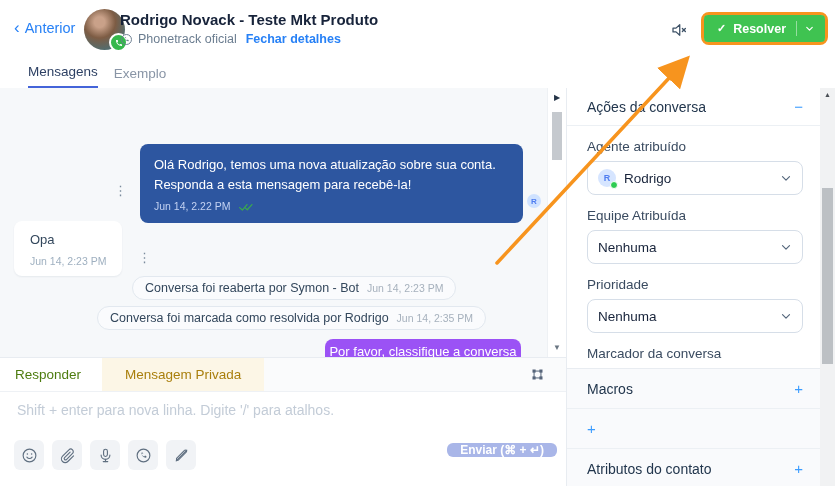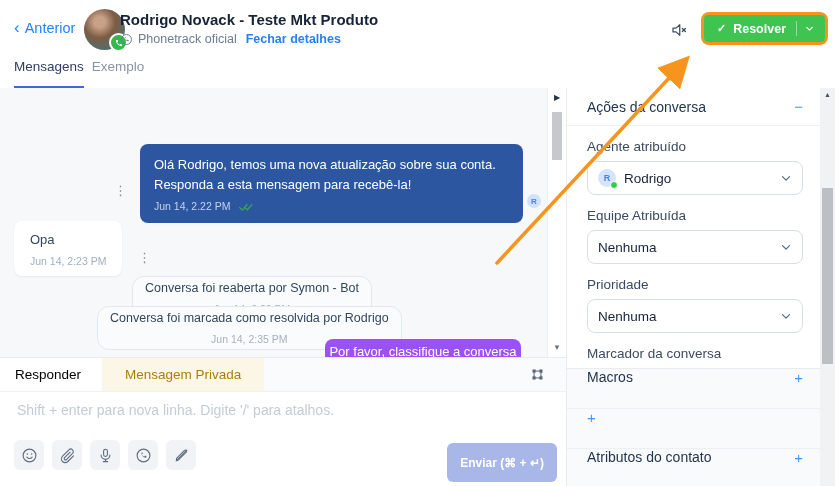--- a/index.html
+++ b/index.html
@@ -25,69 +25,69 @@
   .hdr-icon.share{left:705px;}
   .resolve-wrap{position:absolute;right:7px;top:12px;border:3px solid #f7941e;border-radius:8px;z-index:10;}
   .resolve-btn{display:flex;align-items:center;gap:7px;height:27px;padding:0 10px 0 13px;
                background:#3fc351;border:none;border-radius:4px;color:#fff;cursor:pointer;
                font-family:"Liberation Sans",sans-serif;}
   .resolve-btn .check{font-size:11px;font-weight:700;}
   .resolve-btn .lbl{font-size:12.5px;font-weight:600;}
   .resolve-btn .vdiv{width:1px;height:15px;background:rgba(255,255,255,.45);margin-left:3px;}
 
   
-  .tabs{position:absolute;left:0;top:59px;height:29px;display:flex;gap:8px;padding-left:14px;}
+  .tabs{position:absolute;left:0;top:59px;height:29px;display:flex;gap:16px;padding-left:28px;align-items:flex-end;}
   .tab{font-size:13.5px;color:#8995a6;padding-bottom:7px;cursor:pointer;}
   .tab.active{color:#2e4164;font-weight:500;border-bottom:2px solid #4464d9;}
 
   
   .chat{position:absolute;left:0;top:88px;width:566px;height:269px;background:#f6f8fa;overflow:hidden;}
   .msg-agent{position:absolute;left:140px;top:56px;width:355px;background:#2d56a0;color:#fff;
              border-radius:8px;padding:11px 14px 8px;font-size:13px;line-height:1.5;}
   .msg-meta{margin-top:5px;display:flex;align-items:center;gap:9px;font-size:10.5px;color:#c3d2f2;}
   .kebab{position:absolute;color:#7b8b9d;font-size:13px;letter-spacing:0;cursor:pointer;}
   .kebab.k1{left:114px;top:95px;}
   .kebab.k2{left:138px;top:162px;}
   .mini-avatar{position:absolute;left:527px;top:106px;width:14px;height:14px;border-radius:50%;
                background:#cfe2ff;color:#4f7df0;font-size:8px;font-weight:700;
                display:flex;align-items:center;justify-content:center;}
   .msg-contact{position:absolute;left:14px;top:133px;background:#fff;border-radius:8px;
                padding:11px 16px 9px;box-shadow:0 1px 2px rgba(20,40,70,.07);min-width:66px;}
   .msg-contact .txt{font-size:13px;color:#33475c;}
   .msg-contact .time{margin-top:8px;font-size:10.5px;color:#9fb0c0;white-space:nowrap;}
   .sys-pill{position:absolute;display:flex;align-items:center;gap:8px;background:#fafbfd;
             border:1px solid #e2e8ef;border-radius:12px;padding:4px 12px;white-space:nowrap;
-            font-size:12.5px;color:#33475c;flex-direction:column;}
+            font-size:12.5px;color:#33475c;}
   .sys-pill .sys-time{font-size:10.5px;color:#a6b1bd;}
   .sys1{left:132px;top:188px;}
   .sys2{left:97px;top:218px;}
   .msg-bot{position:absolute;left:325px;top:251px;width:196px;height:18px;background:#9b52f5;color:#fff;
            border-radius:8px 8px 0 0;font-size:13px;text-align:center;padding-top:5px;overflow:hidden;}
   .chat-scroll{position:absolute;right:0;top:0;width:18px;height:100%;background:#fff;
                border-left:1px solid #eef1f4;}
   .panel-toggle{position:absolute;top:5px;left:6px;font-size:8px;color:#243447;cursor:pointer;}
   .cs-thumb{position:absolute;top:24px;left:4px;width:10px;height:48px;background:#c5c9ce;cursor:pointer;}
   .cs-down{position:absolute;bottom:5px;left:5px;font-size:8px;color:#6a7682;cursor:pointer;}
 
   
   .composer{position:absolute;left:0;top:357px;width:566px;height:129px;background:#fff;
             border-top:1px solid #e8ecf1;}
   .c-tabs{position:relative;height:33px;display:flex;background:#fafbfc;border-bottom:1px solid #eef1f5;}
   .c-tab{display:flex;align-items:center;font-size:13.5px;cursor:pointer;}
-  .c-tab.reply{background:#fff;color:#000000;font-weight:500;padding:0 21px 0 15px;}
+  .c-tab.reply{background:#fff;color:#4d7c0f;font-weight:500;padding:0 21px 0 15px;}
   .c-tab.private{background:#fcf6e6;color:#a97f0c;font-weight:500;padding:0 23px;}
   .c-expand{position:absolute;right:21px;top:9px;width:15px;height:15px;cursor:pointer;}
   .reply-input{position:absolute;left:15px;top:42px;width:520px;height:32px;border:none;outline:none;
                resize:none;background:transparent;font-family:"Liberation Sans",sans-serif;
                font-size:14px;color:#33475c;}
   .reply-input::placeholder{color:#c3ccd7;}
   .c-actions{position:absolute;left:14px;top:82px;display:flex;gap:8px;}
   .c-btn{width:30px;height:30px;border-radius:6px;background:#f1f3f6;border:none;cursor:pointer;
          display:flex;align-items:center;justify-content:center;}
-  .send-btn{position:absolute;right:9px;top:85px;height:39px;padding:0 13px;border:none;cursor:pointer;
+  .send-btn{position:absolute;right:9px;top:85px;height:14px;padding:0 13px;border:none;cursor:pointer;
             background:#a9b6e8;color:#fff;border-radius:6px;font-size:12px;font-weight:600;
             font-family:"Liberation Sans",sans-serif;}
 
   
   .sidebar{position:absolute;left:566px;top:88px;width:254px;height:398px;background:#fff;
            border-left:1px solid #e8ecf1;}
   .sb-head{height:37px;display:flex;align-items:center;justify-content:space-between;
            padding:0 18px 0 20px;border-bottom:1px solid #ecf0f4;}
   .sb-head .t{font-size:14px;color:#22364d;}
   .sb-minus{color:#3b9cff;font-size:15px;cursor:pointer;}
@@ -98,21 +98,21 @@
              position:relative;cursor:pointer;background:#fff;}
   .sb-select .chev{position:absolute;right:9px;top:9px;width:14px;height:14px;}
   .sb-avatar{width:18px;height:18px;border-radius:50%;background:#d6e5ff;color:#4f7df0;font-size:9px;
              font-weight:700;display:flex;align-items:center;justify-content:center;position:relative;}
   .sb-avatar .dot{position:absolute;right:-2px;bottom:-2px;width:6px;height:6px;border-radius:50%;
                   background:#2ecc52;border:1.5px solid #fff;}
   .sb-chip{display:inline-flex;margin-top:8px;background:#e9f1fd;color:#4a7de8;font-size:11.5px;
            padding:4px 9px;border-radius:5px;cursor:pointer;}
   .sb-sections{position:absolute;left:0;right:0;top:280px;bottom:0;background:#f9fafc;
                border-top:1px solid #e8ecf1;}
-  .sb-row{height:39px;display:flex;justify-content:space-between;
+  .sb-row{height:39px;display:flex;align-items:center;justify-content:space-between;
           padding:0 18px 0 20px;border-bottom:1px solid #ecf0f4;cursor:pointer;}
   .sb-row .rl{font-size:14px;color:#22364d;}
   .sb-plus{color:#3b9cff;font-size:15px;}
 
   
   .page-scroll{position:absolute;left:820px;top:88px;width:15px;height:398px;background:#f1f2f3;}
   .ps-up{position:absolute;top:3px;left:4px;font-size:7px;color:#4a4f55;cursor:pointer;}
   .ps-thumb{position:absolute;top:100px;left:2px;width:11px;height:176px;background:#bcc0c4;cursor:pointer;}
 
   svg{display:block;}

